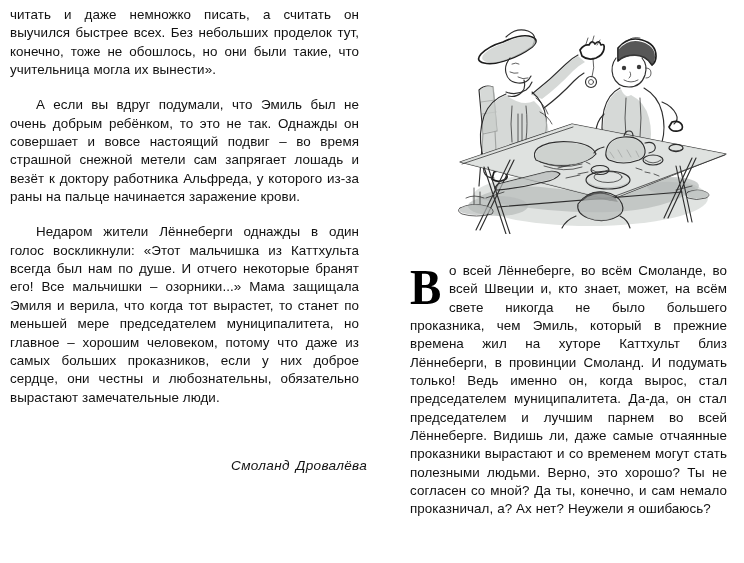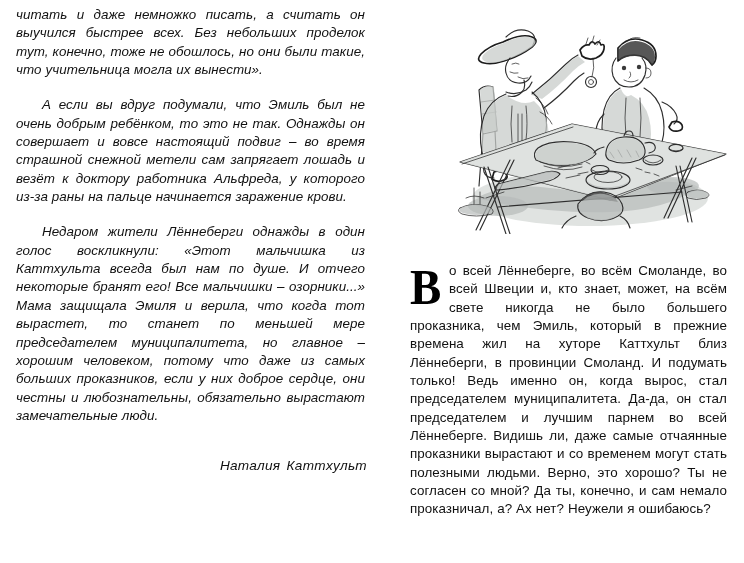--- a/index.html
+++ b/index.html
@@ -33,24 +33,23 @@
     line-height: 18.35px;
     letter-spacing: 0.05px;
     word-spacing: 0.2px;
     color: #111;
     font-weight: 400;
     -moz-hyphens: none;
     hyphens: none;
   }
 
   .col-left {
-    left: 16px;
+    left: 10px;
     top: 6px;
     width: 349px;
-    font-style: italic;
   }
 
   .col-right {
     left: 410px;
     top: 262px;
     width: 317px;
   }
 
   .col p {
     margin: 0;
@@ -109,21 +108,21 @@
 <body>
 
 <div class="page">
 
   <div class="col col-left">
     <p>читать и даже немножко писать, а считать он выучился быстрее всех. Без небольших проделок тут, конечно, тоже не обошлось, но они были такие, что учительница могла их вынести».</p>
     <p class="indent">А если вы вдруг подумали, что Эмиль был не очень добрым ребёнком, то это не так. Однажды он совершает и вовсе настоящий подвиг – во время страшной снежной метели сам запрягает лошадь и везёт к доктору работника Альфреда, у которого из-за раны на пальце начинается заражение крови.</p>
     <p class="indent">Недаром жители Лённеберги однажды в один голос воскликнули: «Этот мальчишка из Каттхульта всегда был нам по душе. И отчего некоторые бранят его! Все мальчишки – озорники...» Мама защищала Эмиля и верила, что когда тот вырастет, то станет по меньшей мере председателем муниципалитета, но главное – хорошим человеком, потому что даже из самых больших проказников, если у них доброе сердце, они честны и любознательны, обязательно вырастают замечательные люди.</p>
   </div>
 
-  <div class="signature">Наталия Каттхульт</div>
+  <div class="signature">Смоланд Дровалёва</div>
 
   <div class="col col-right">
     <p><span class="dropcap">В</span><span>о всей Лённеберге, во всём Смоланде, во всей Швеции и, кто знает, может, на всём свете никогда не было большего проказника, чем Эмиль, который в прежние времена жил на хуторе Каттхульт близ Лённеберги, в провинции Смоланд. И подумать только! Ведь именно он, когда вырос, стал председателем муниципалитета. Да-да, он стал председателем и лучшим парнем во всей Лённеберге. Видишь ли, даже самые отчаянные проказники вырастают и со временем могут стать полезными людьми. Верно, это хорошо? Ты не согласен со мной? Да ты, конечно, и сам немало проказничал, а? Ах нет? Неужели я ошибаюсь?</span></p>
   </div>
 
   <div class="illus">
     <svg viewBox="0 0 300 232" xmlns="http://www.w3.org/2000/svg">
       <defs>
         <style>
           .ink   { fill:none; stroke:#2e2e2e; stroke-width:1.15; stroke-linecap:round; stroke-linejoin:round; }

